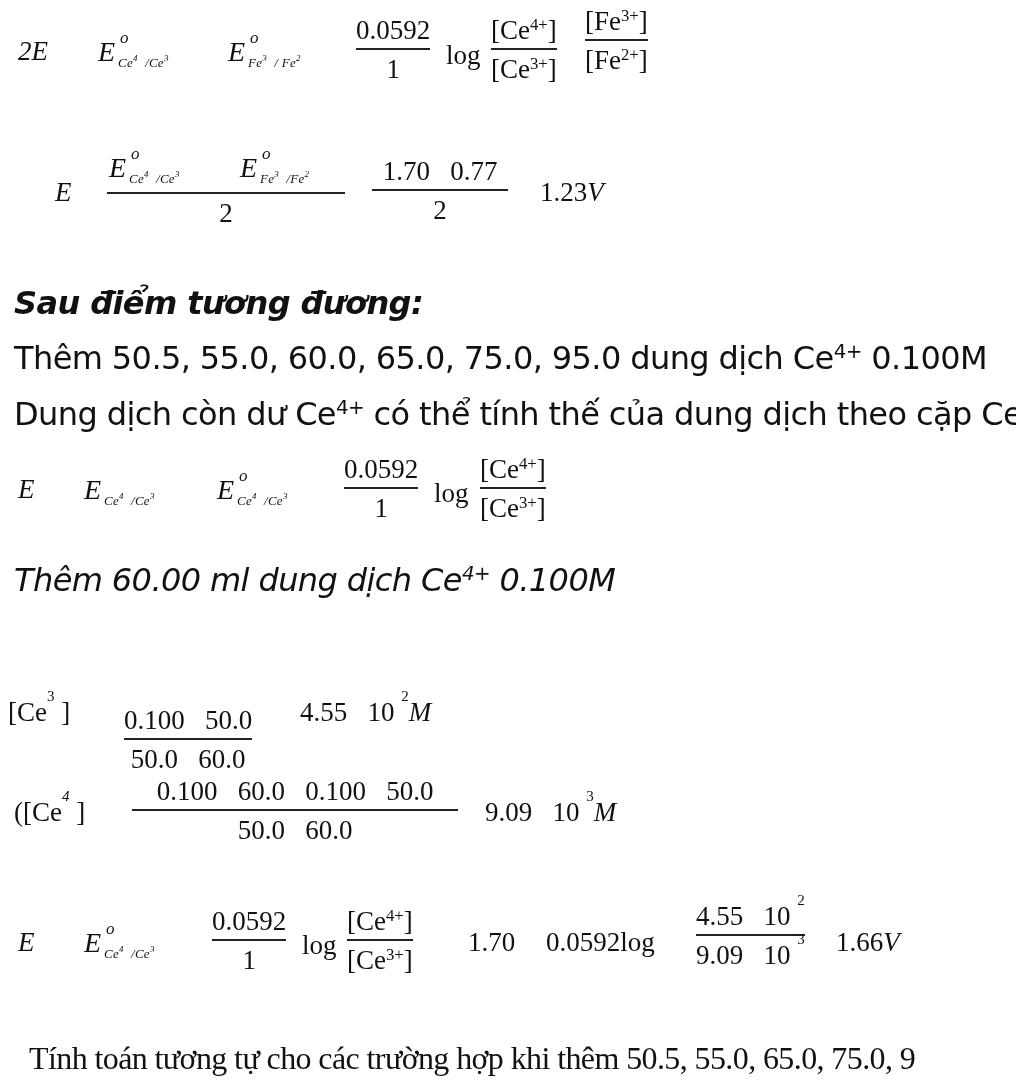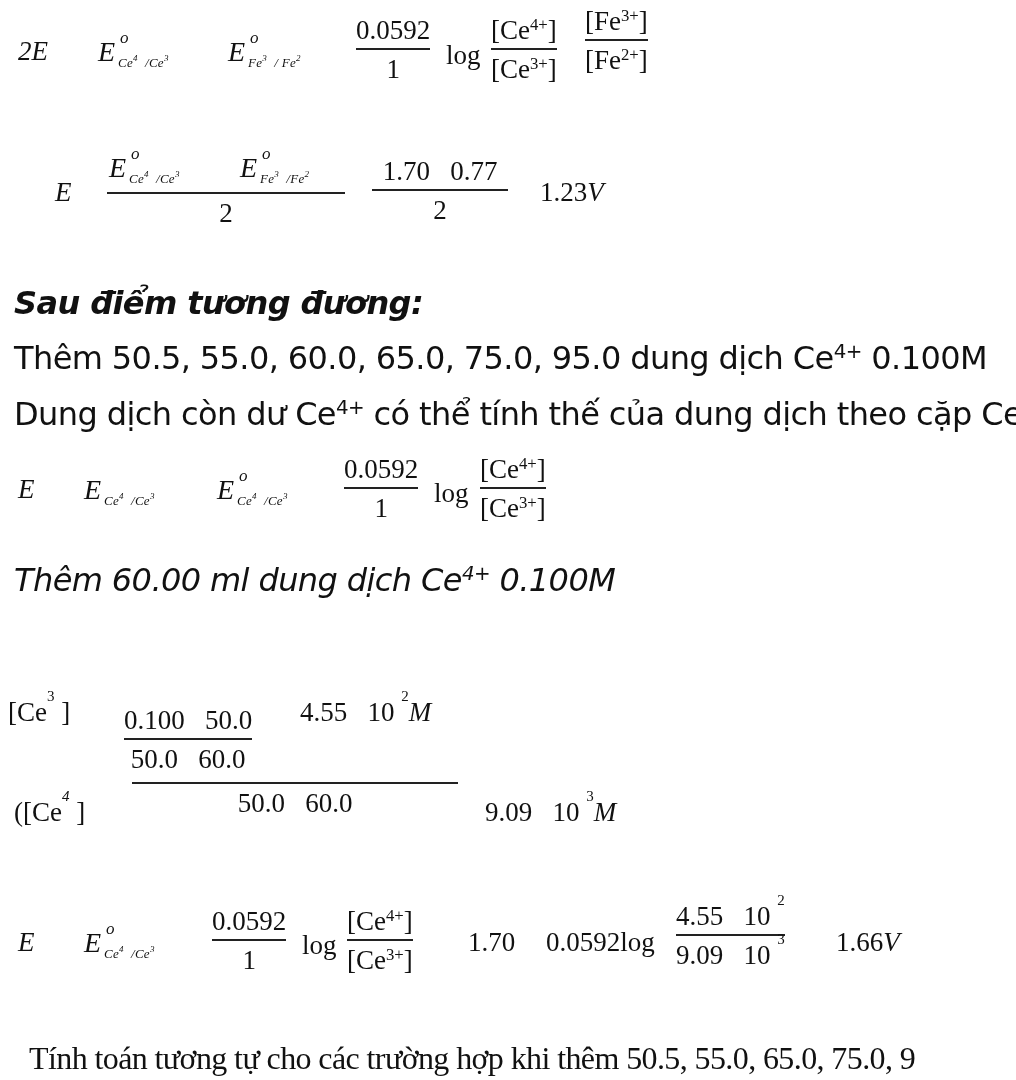--- a/index.html
+++ b/index.html
@@ -138,20 +138,21 @@
     <span class="den" style="white-space:pre;">50.0   60.0</span>
   </div>
 
   <span class="abs m" style="left:300px; top:697px; white-space:pre;"><span>4.55   10</span> <sup class="pow-s">2</sup><span class="mi">M</span></span>
 </div>
 
 <div>
   <span class="abs m" style="left:14px; top:797px;"><span>([Ce</span><sup class="pow-s mi">4</sup><span style="white-space:pre;"> ]</span></span>
 
   <div class="frac m" style="left:132px; top:778px; width:326px;">
+    <span class="num" style="white-space:pre;">0.100   60.0   0.100   50.0</span>
     <span class="bar"></span>
     <span class="den" style="white-space:pre;">50.0   60.0</span>
   </div>
 
   <span class="abs m" style="left:485px; top:797px; white-space:pre;"><span>9.09   10</span> <sup class="pow-s">3</sup><span class="mi">M</span></span>
 </div>
 
 <div>
   <span class="abs m mi" style="left:18px; top:927px;">E</span>
 
@@ -170,21 +171,21 @@
 
   <div class="frac m" style="left:347px; top:908px;">
     <span class="num"><span>[Ce</span><sup class="s">4+</sup><span>]</span></span>
     <span class="bar"></span>
     <span class="den"><span>[Ce</span><sup class="s">3+</sup><span>]</span></span>
   </div>
 
   <span class="abs m" style="left:468px; top:927px;">1.70</span>
   <span class="abs m" style="left:546px; top:927px;"><span>0.0592</span><span>log</span></span>
 
-  <div class="frac m" style="left:676px; top:903px;">
+  <div class="frac m" style="left:696px; top:903px;">
     <span class="num" style="white-space:pre;"><span>4.55   10</span> <sup class="pow-s">2</sup></span>
     <span class="bar"></span>
     <span class="den" style="white-space:pre;"><span>9.09   10</span> <sup class="pow-s">3</sup></span>
   </div>
 
   <span class="abs m" style="left:836px; top:927px;"><span>1.66</span><span class="mi">V</span></span>
 </div>
 
 <div class="abs t" style="left:29px; top:1040px;font-family:Liberation Serif, serif;">Tính toán tương tự cho các trường hợp khi thêm 50.5, 55.0, 65.0, 75.0, 9</div>
 

